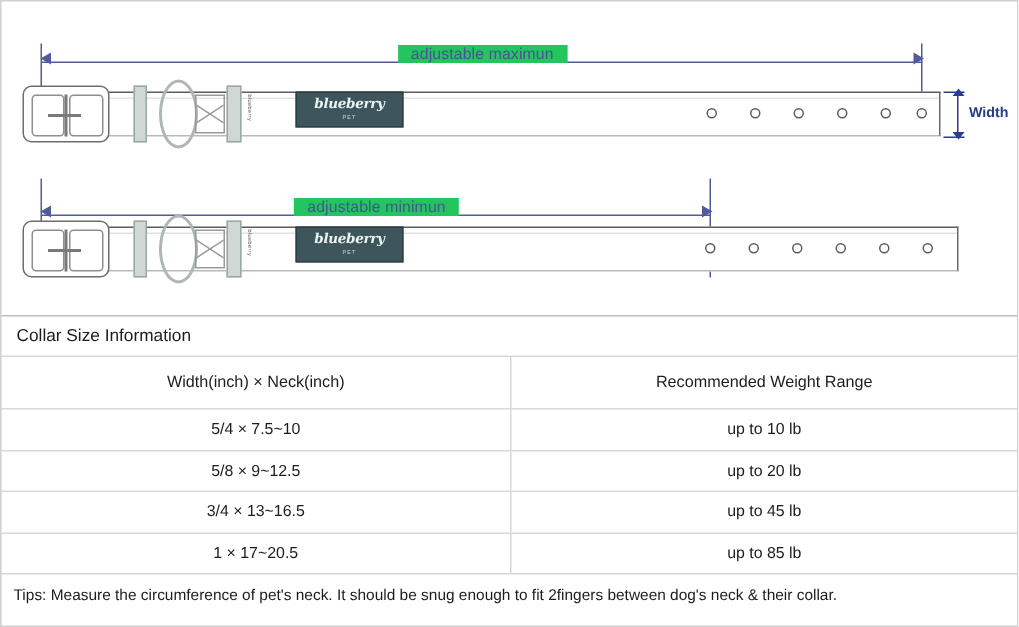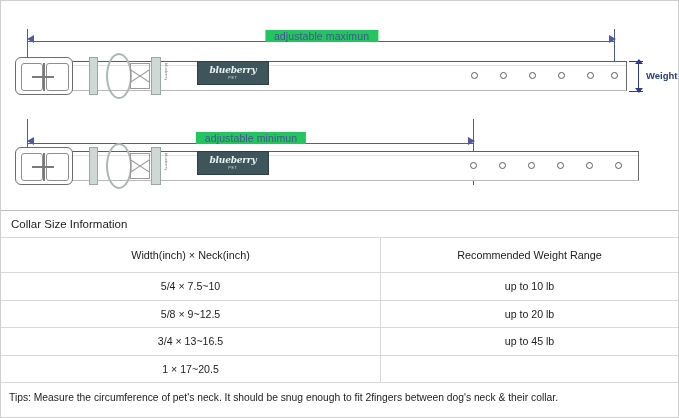--- a/index.html
+++ b/index.html
@@ -150,21 +150,21 @@
   .trow{display:flex;border-bottom:1px solid #d8d8d8;box-sizing:border-box;}
   .trow:last-child{border-bottom:none;}
   .title-row{height:27px;align-items:center;padding-left:10px;font-size:11.5px;color:#1c1c1c;}
   .head-row{height:35px;}
   .data-row{height:27.5px;}
   .tips-row{height:28px;align-items:center;padding-left:8px;font-size:10.3px;color:#1c1c1c;}
   .cell{
     display:flex;align-items:center;justify-content:center;
     font-size:10.6px;color:#1c1c1c;box-sizing:border-box;
   }
-  .c1{width:380px;border-right:1px solid #d8d8d8;}
+  .c1{width:340px;border-right:1px solid #d8d8d8;}
   .c2{flex:1;}
   .head-row .cell{font-size:10.8px;}
 </style>
 </head>
 <body>
 
 <div class="page">
 
   <div class="diagram-area">
 
@@ -214,21 +214,21 @@
       <div class="hole" style="left:557px;top:71px;"></div>
       <div class="hole" style="left:586px;top:71px;"></div>
       <div class="hole" style="left:610px;top:71px;"></div>
 
       <div class="width-tick" style="left:628px;top:60px;width:14px;"></div>
       <div class="width-tick" style="left:628px;top:90px;width:14px;"></div>
       <div class="width-arrow" style="left:637px;top:63px;height:24px;">
         <div class="ah up"></div>
         <div class="ah dn"></div>
       </div>
-      <div class="width-label" style="left:645px;top:69px;">Weight</div>
+      <div class="width-label" style="left:645px;top:69px;">Width</div>
     </div>
 
     <div class="collar-block" style="top:104px;">
 
       <div class="witness" style="left:26px;top:14px;height:36px;"></div>
       <div class="witness" style="left:472px;top:14px;height:66px;"></div>
 
       <div class="dim" style="left:27px;top:32px;width:446px;">
         <div class="line"></div>
         <div class="cap-l"></div>
@@ -292,20 +292,21 @@
     <div class="trow data-row">
       <div class="cell c1">5/8 × 9~12.5</div>
       <div class="cell c2">up to 20 lb</div>
     </div>
     <div class="trow data-row">
       <div class="cell c1">3/4 × 13~16.5</div>
       <div class="cell c2">up to 45 lb</div>
     </div>
     <div class="trow data-row">
       <div class="cell c1">1 × 17~20.5</div>
+      <div class="cell c2">up to 85 lb</div>
     </div>
 
     <div class="trow tips-row">
       <span>Tips: Measure the circumference of pet's neck. It should be snug enough to fit 2fingers between dog's neck &amp; their collar.</span>
     </div>
 
   </div>
 
 </div>
 

